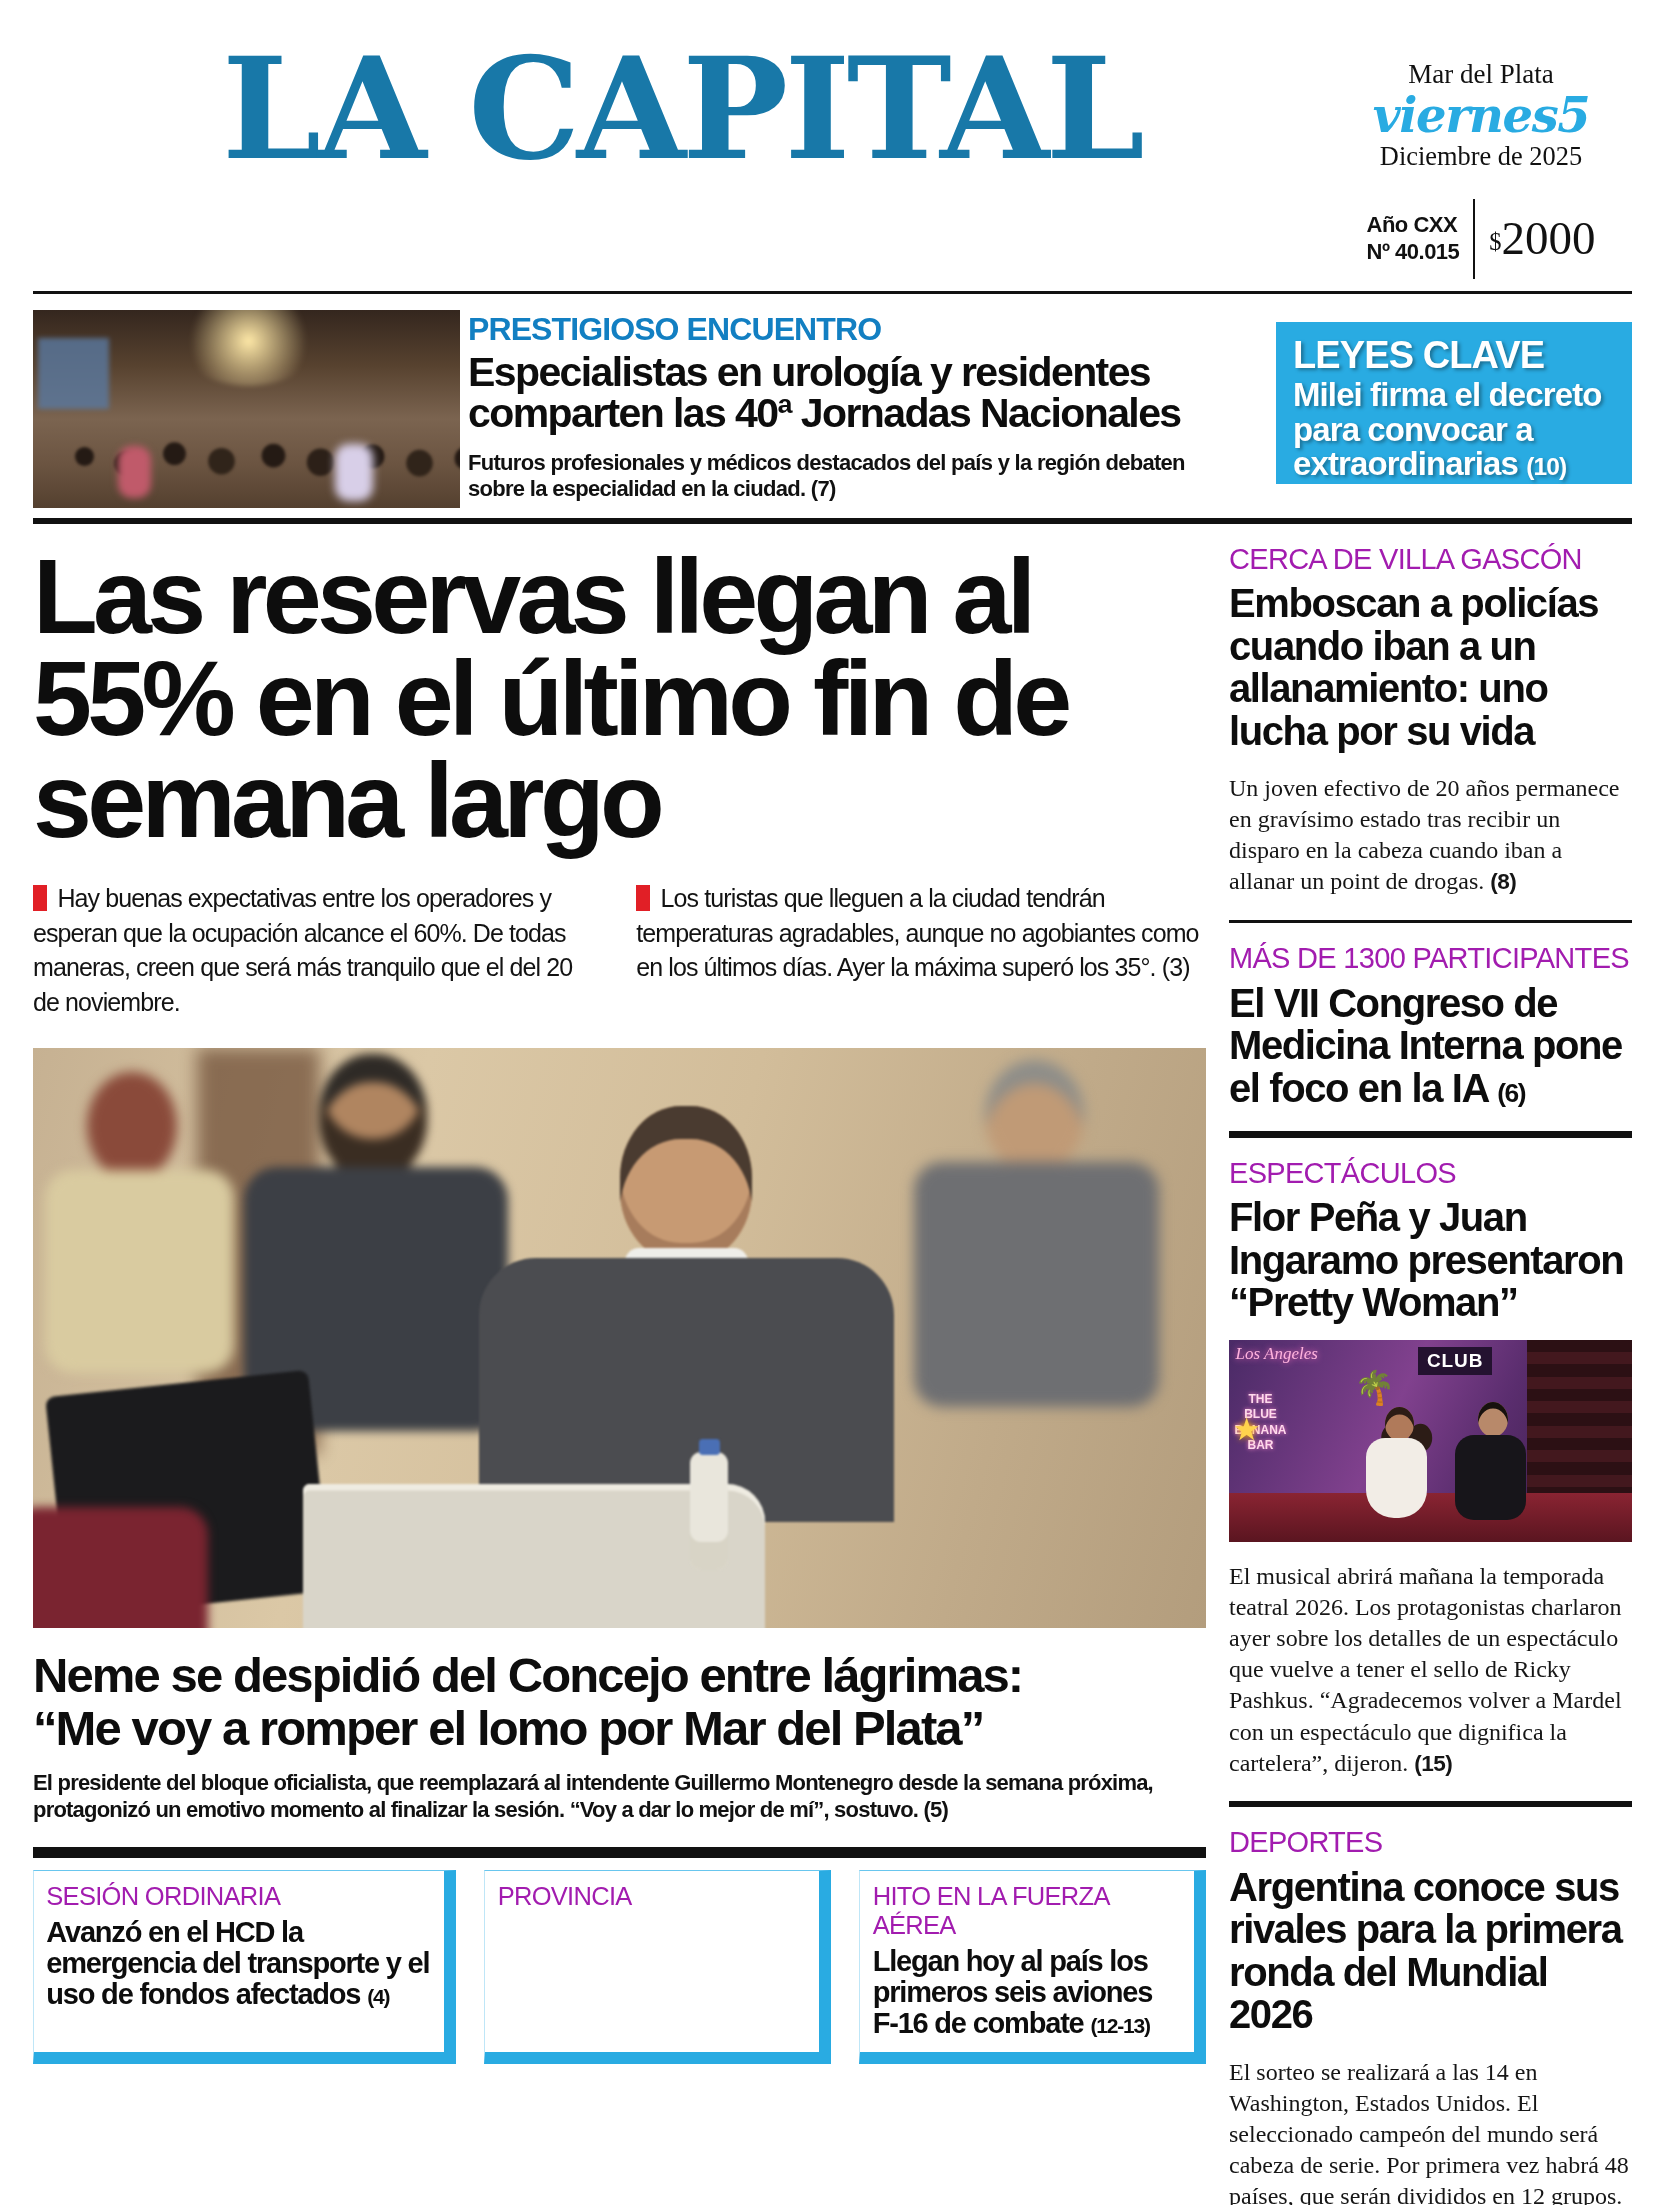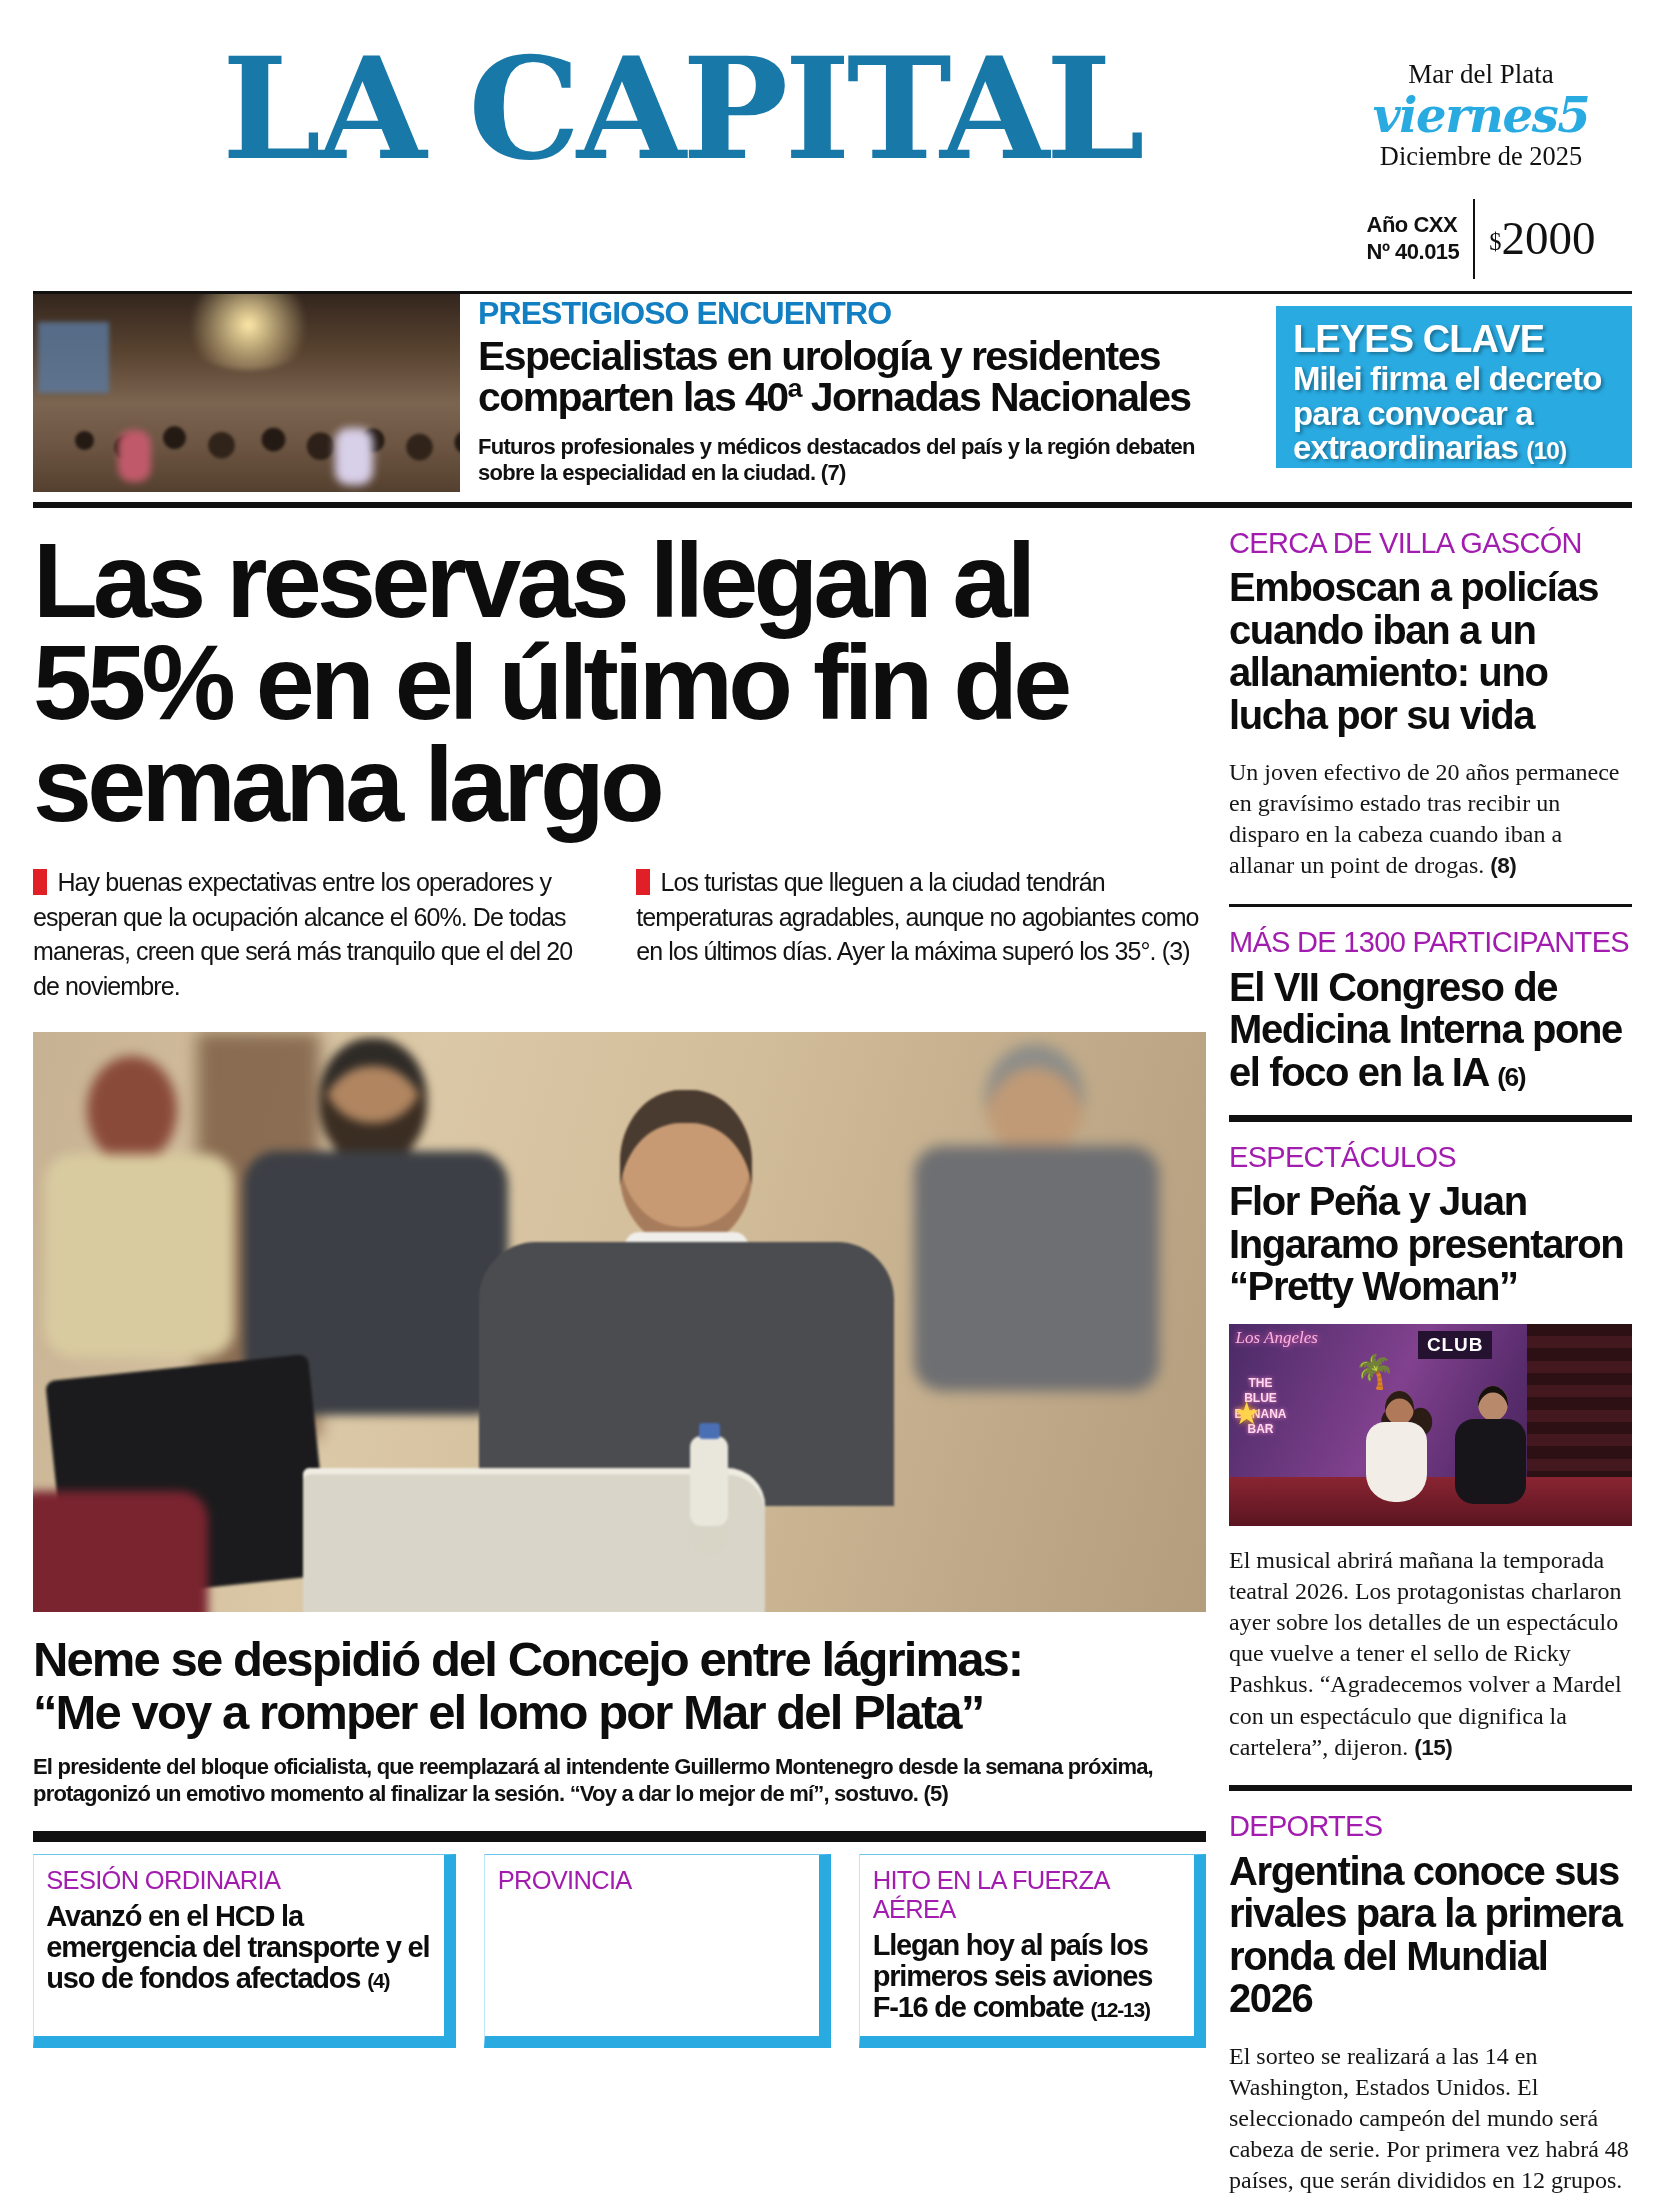--- a/index.html
+++ b/index.html
@@ -29,22 +29,22 @@
   .issue { font-weight:bold; font-size:22px; letter-spacing:-0.5px; text-align:left; line-height:1.2; }
   .issue-vrule { width:1.9px; height:80px; background:#111; }
   .price { font-family:"Liberation Serif", serif; display:flex; align-items:flex-start; }
   .price .sym { font-size:24.5px; margin-top:12.3px; }
   .price .amt { font-size:47px; line-height:1; }
   
   .rule { background:#111; width:100%; }
   .rule.thin { height:2.8px; }
   .rule.mid  { height:5.7px; }
   
-  .topstrip { display:grid; grid-template-columns:427px 1fr 356px; column-gap:18px;
-              margin-top:0; align-items:start; }
+  .topstrip { display:grid; grid-template-columns:427px 1fr 356px; column-gap:8px;
+              margin-top:16px; align-items:start; }
   .photo { position:relative; overflow:hidden; }
   .photo-event { height:198px; background:linear-gradient(180deg,#34261e 0%,#57422f 28%,#7b6450 55%,#6b5441 78%,#54402f 100%); }
   .evt-glow { position:absolute; left:34%; top:-14px; width:141px; height:90px; border-radius:50%;
               background:radial-gradient(circle,#ffe9a8 0%,rgba(255,233,168,0) 70%); filter:blur(2.8px); }
   .evt-screen { position:absolute; left:4.7px; top:28px; width:71px; height:71px; background:#5a79a0;
                 filter:blur(2.8px); opacity:.8; }
   .evt-crowd { position:absolute; left:42px; bottom:42px; width:19px; height:19px; border-radius:50%;
                background:#241a14; filter:blur(1.4px);
                box-shadow:42px 7px 0 2.8px #2c2018, 90px -2.8px 0 1.9px #241a14, 137px 4.7px 0 3.8px #30241a,
                           189px -0.9px 0 2.4px #241a14, 236px 5.7px 0 4.2px #2c2018, 288px 0 0 2.4px #241a14,

